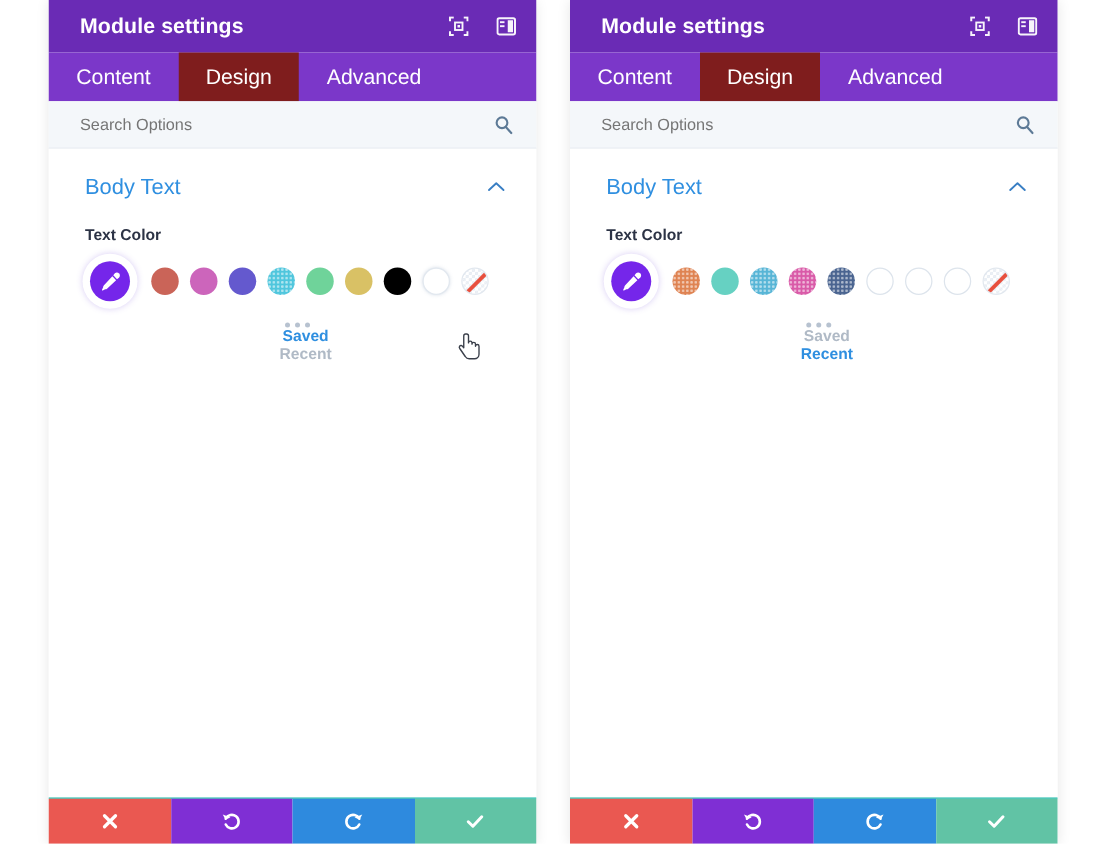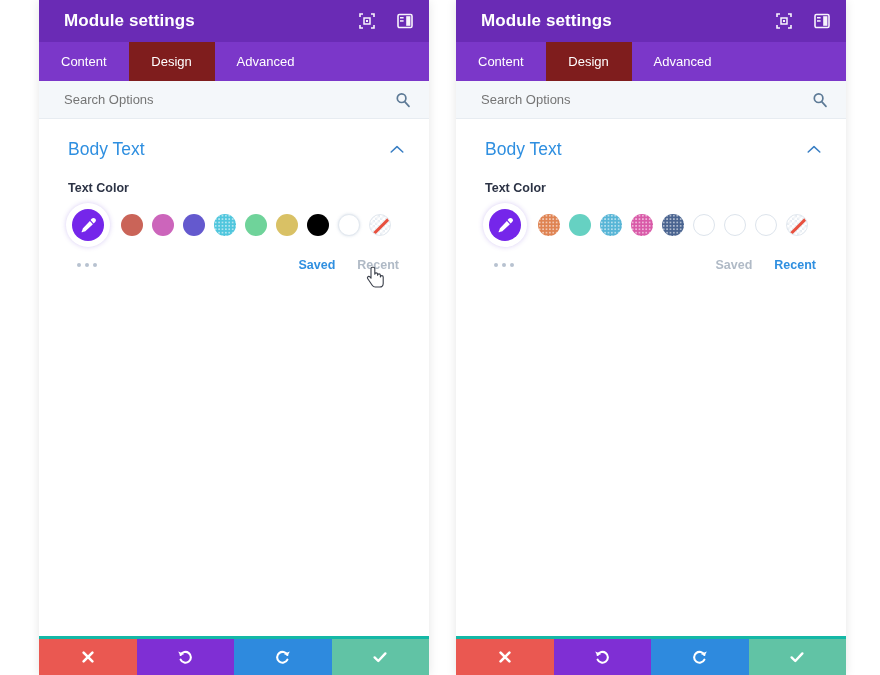--- a/index.html
+++ b/index.html
@@ -65,21 +65,21 @@
   
   .tabbar {
     height: 39px;
     background: #7b37c9;
     display: flex;
     align-items: stretch;
     flex: 0 0 auto;
   }
   .tab {
     color: #ffffff;
-    font-size: 13px;
+    font-size: 17px;
     display: flex;
     align-items: center;
     justify-content: center;
     padding: 0 22px;
     white-space: nowrap;
     min-width: 86px;
   }
   .tab.active { background: #7f1d1d; }
 
   
@@ -96,21 +96,21 @@
     flex: 1 1 auto;
     color: #9aa6b5;
     font-size: 13px;
   }
   .search-icon { width: 16px; height: 16px; display:block; }
 
   
   .panel-body {
     flex: 1 1 auto;
     background: #ffffff;
-    border-bottom: 3px solid #14b8a6;
+    border-bottom: 1px solid #14b8a6;
     overflow: hidden;
   }
 
   .section-head {
     display: flex;
     align-items: center;
     padding: 20px 25px 0 29px;
   }
   .section-title {
     flex: 1 1 auto;
@@ -205,20 +205,21 @@
     transform: rotate(-45deg);
     transform-origin: center;
     margin-top: -1.3px;
   }
 
   
   .meta-row {
     display: flex;
     align-items: center;
     padding: 13px 30px 0 29px;
+    flex-direction: column;
   }
   .dots {
     display: flex;
     gap: 4px;
     flex: 0 0 auto;
     padding-left: 9px;
   }
   .dots i {
     width: 4px; height: 4px;
     border-radius: 50%;

